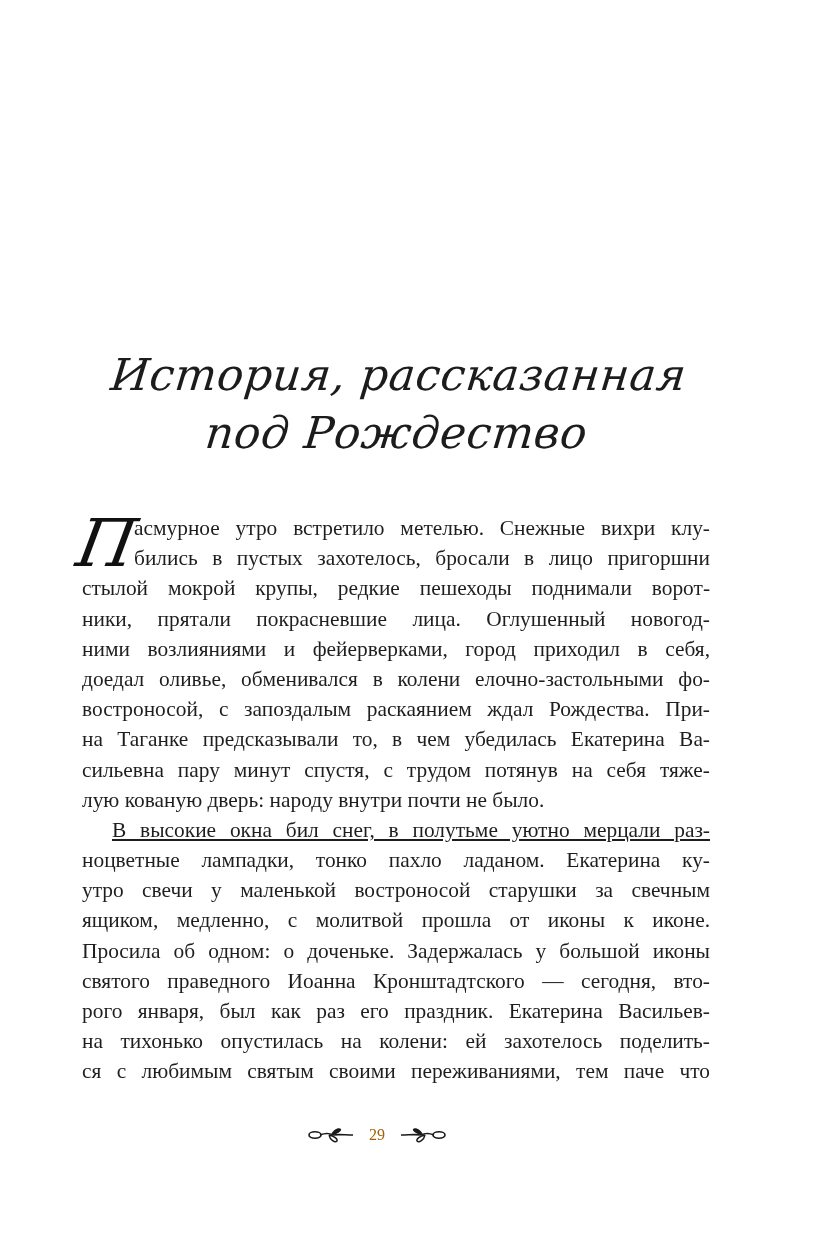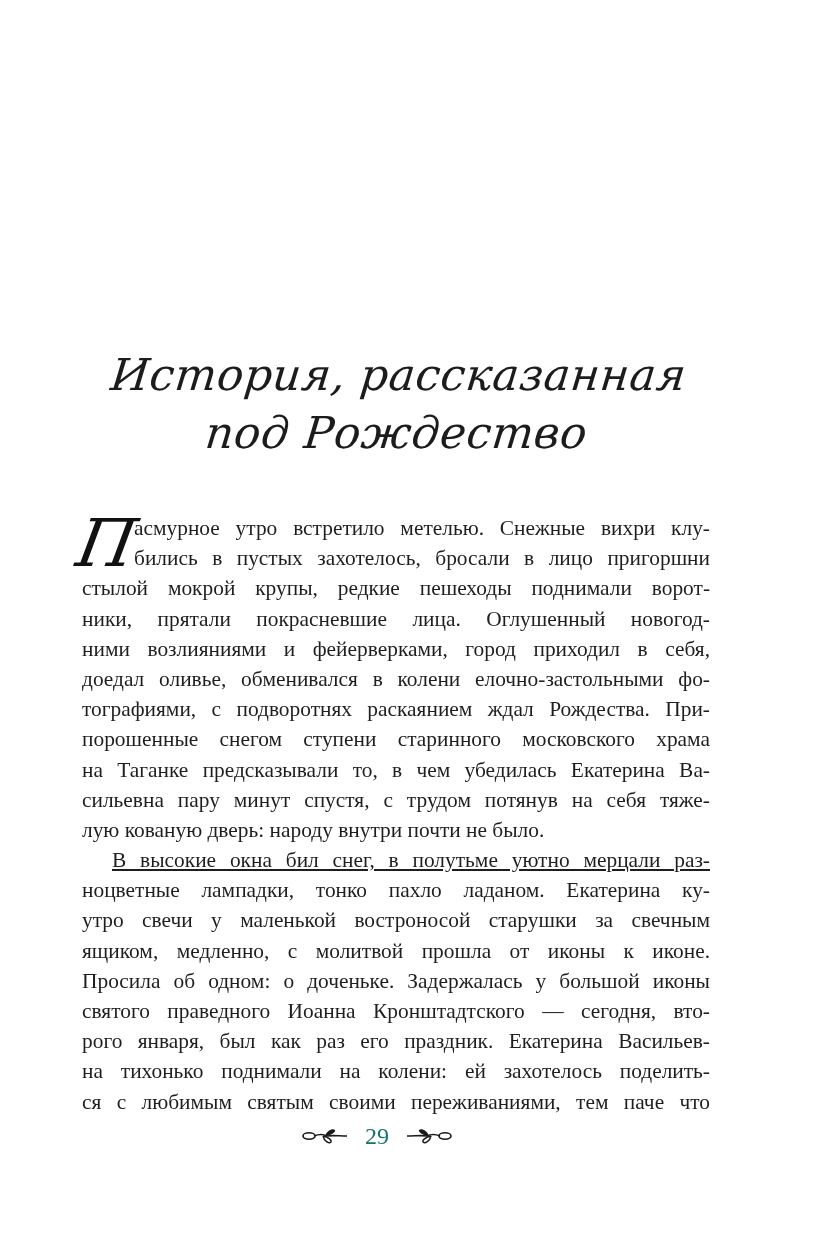--- a/index.html
+++ b/index.html
@@ -72,23 +72,23 @@
       line-height: 66px;
       color: #111;
       transform: skewX(-10deg);
     }
     .folio {
       position: absolute;
       left: 0;
       top: 1118px;
       width: 754px;
       text-align: center;
-      font-size: 24px;
+      font-size: 16px;
       line-height: 32px;
-      color: #0f766e;
+      color: #a16207;
     }
     .folio .num {
       display: inline-block;
       margin: 0 10px;
       vertical-align: middle;
     }
     .folio svg {
       display: inline-block;
       vertical-align: middle;
     }
@@ -105,33 +105,32 @@
 
   <div class="body-text">
     <span class="dropcap">П</span>
 
     <span class="ln dropcap-pad">асмурное утро встретило метелью. Снежные вихри клу-</span>
     <span class="ln dropcap-pad">бились в пустых захотелось, бросали в лицо пригоршни</span>
     <span class="ln">стылой мокрой крупы, редкие пешеходы поднимали ворот-</span>
     <span class="ln">ники, прятали покрасневшие лица. Оглушенный новогод-</span>
     <span class="ln">ними возлияниями и фейерверками, город приходил в себя,</span>
     <span class="ln">доедал оливье, обменивался в колени елочно-застольными фо-</span>
-    <span class="ln">тографиями, с подворотнях раскаянием ждал Рождества. При-</span>
-    <span class="ln">порошенные снегом ступени старинного московского храма</span>
+    <span class="ln">востроносой, с запоздалым раскаянием ждал Рождества. При-</span>
     <span class="ln">на Таганке предсказывали то, в чем убедилась Екатерина Ва-</span>
     <span class="ln">сильевна пару минут спустя, с трудом потянув на себя тяже-</span>
     <span class="ln last">лую кованую дверь: народу внутри почти не было.</span>
     <span class="ln indent">В высокие окна бил снег, в полутьме уютно мерцали раз-</span>
     <span class="ln">ноцветные лампадки, тонко пахло ладаном. Екатерина ку-</span>
     <span class="ln">утро свечи у маленькой востроносой старушки за свечным</span>
     <span class="ln">ящиком, медленно, с молитвой прошла от иконы к иконе.</span>
     <span class="ln">Просила об одном: о доченьке. Задержалась у большой иконы</span>
     <span class="ln">святого праведного Иоанна Кронштадтского — сегодня, вто-</span>
     <span class="ln">рого января, был как раз его праздник. Екатерина Васильев-</span>
-    <span class="ln">на тихонько поднимали на колени: ей захотелось поделить-</span>
+    <span class="ln">на тихонько опустилась на колени: ей захотелось поделить-</span>
     <span class="ln">ся с любимым святым своими переживаниями, тем паче что</span>
   </div>
 
   <div class="folio">
     <svg width="48" height="20" viewBox="0 0 48 20">
       <path d="M46 10 C38 10 32 9 26 10" stroke="#1a1a1a" stroke-width="1.6" fill="none"></path>
       <ellipse cx="8" cy="10" rx="6" ry="3.2" fill="none" stroke="#1a1a1a" stroke-width="1.6"></ellipse>
       <path d="M13 10 C18 8 22 8 26 10" stroke="#1a1a1a" stroke-width="1.6" fill="none"></path>
       <path d="M24 10 C26 4 32 2 34 4 C35 6 30 9 26 10" fill="#1a1a1a"></path>
       <path d="M22 10 C23 15 28 18 30 16 C31 14 27 11 22 10" fill="none" stroke="#1a1a1a" stroke-width="1.4"></path>

